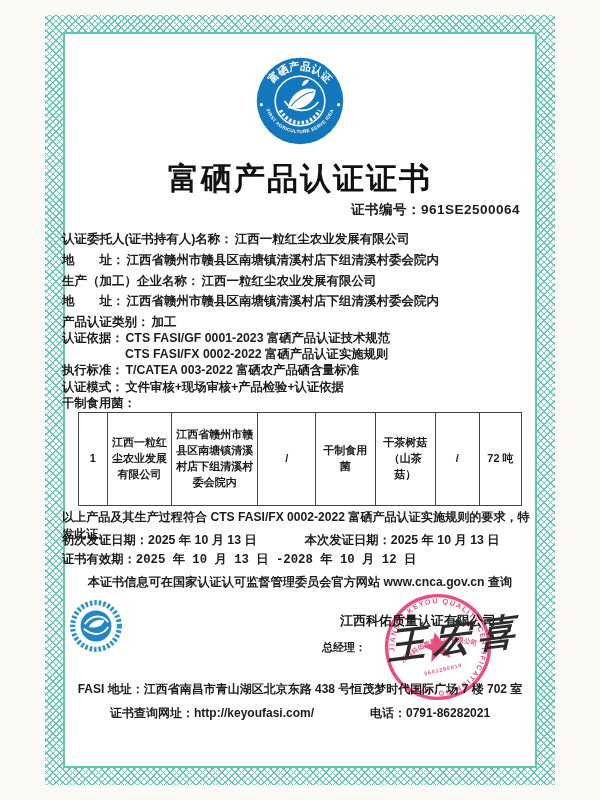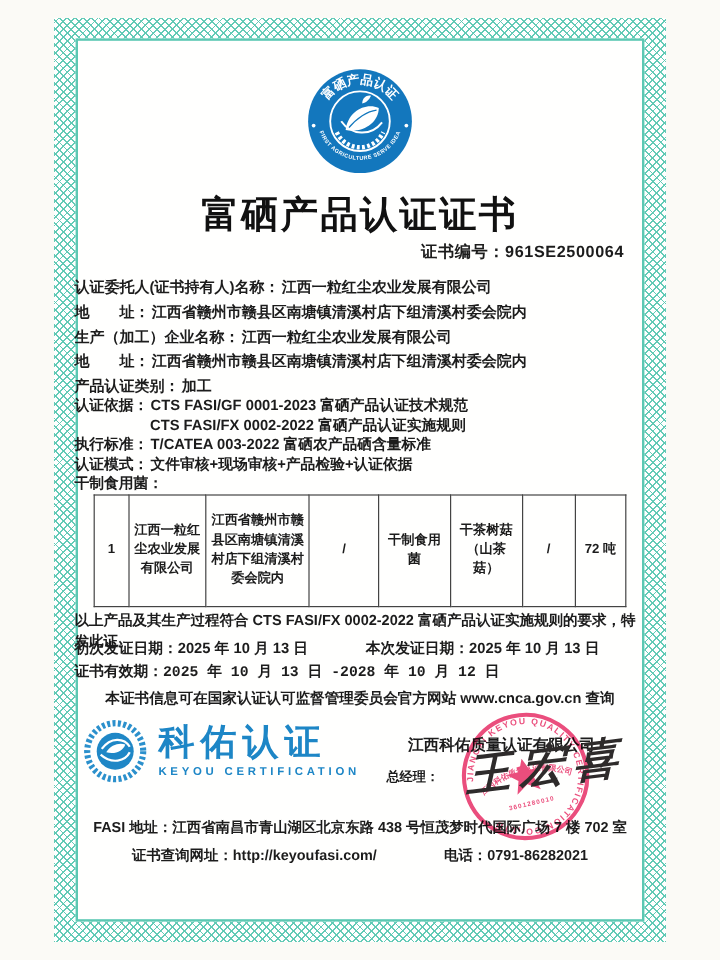--- a/index.html
+++ b/index.html
@@ -167,24 +167,20 @@
 <div class="cnca-line">本证书信息可在国家认证认可监督管理委员会官方网站 www.cnca.gov.cn 查询</div>
 
 <div class="keyou">
   <svg class="keyou-emblem" viewBox="-30 -30 60 60">
     <circle r="25" fill="none" stroke="#2b90cc" stroke-width="5.5" stroke-dasharray="2.7 2.1"></circle>
     <circle r="16.5" fill="#1f87c6"></circle>
     <path d="M -12 -2 C -4 -13 8 -12 13 -4" fill="none" stroke="#ffffff" stroke-width="2"></path>
     <path d="M -13 3 C -3 12 9 9 13 1" fill="none" stroke="#ffffff" stroke-width="2"></path>
     <path d="M -8 1 C -4 -6 4 -8 9 -6 C 7 0 0 3 -8 1 Z" fill="#ffffff"></path>
   </svg>
-  <div class="keyou-text">
-    <div class="keyou-cn">科佑认证</div>
-    <div class="keyou-en">KEYOU    CERTIFICATION</div>
-  </div>
 </div>
 
 <div class="issuer-company">江西科佑质量认证有限公司</div>
 <div class="gm-line">总经理：</div>
 <div class="signature">王宏喜</div>
 
 <svg class="stamp" viewBox="-60 -60 120 120">
   <circle r="54" fill="none" stroke="#e8356b" stroke-width="3.6"></circle>
   <defs>
     <path id="stampArc" d="M -46 0 A 46 46 0 1 1 46 0 A 46 46 0 1 1 -46 0"></path>

